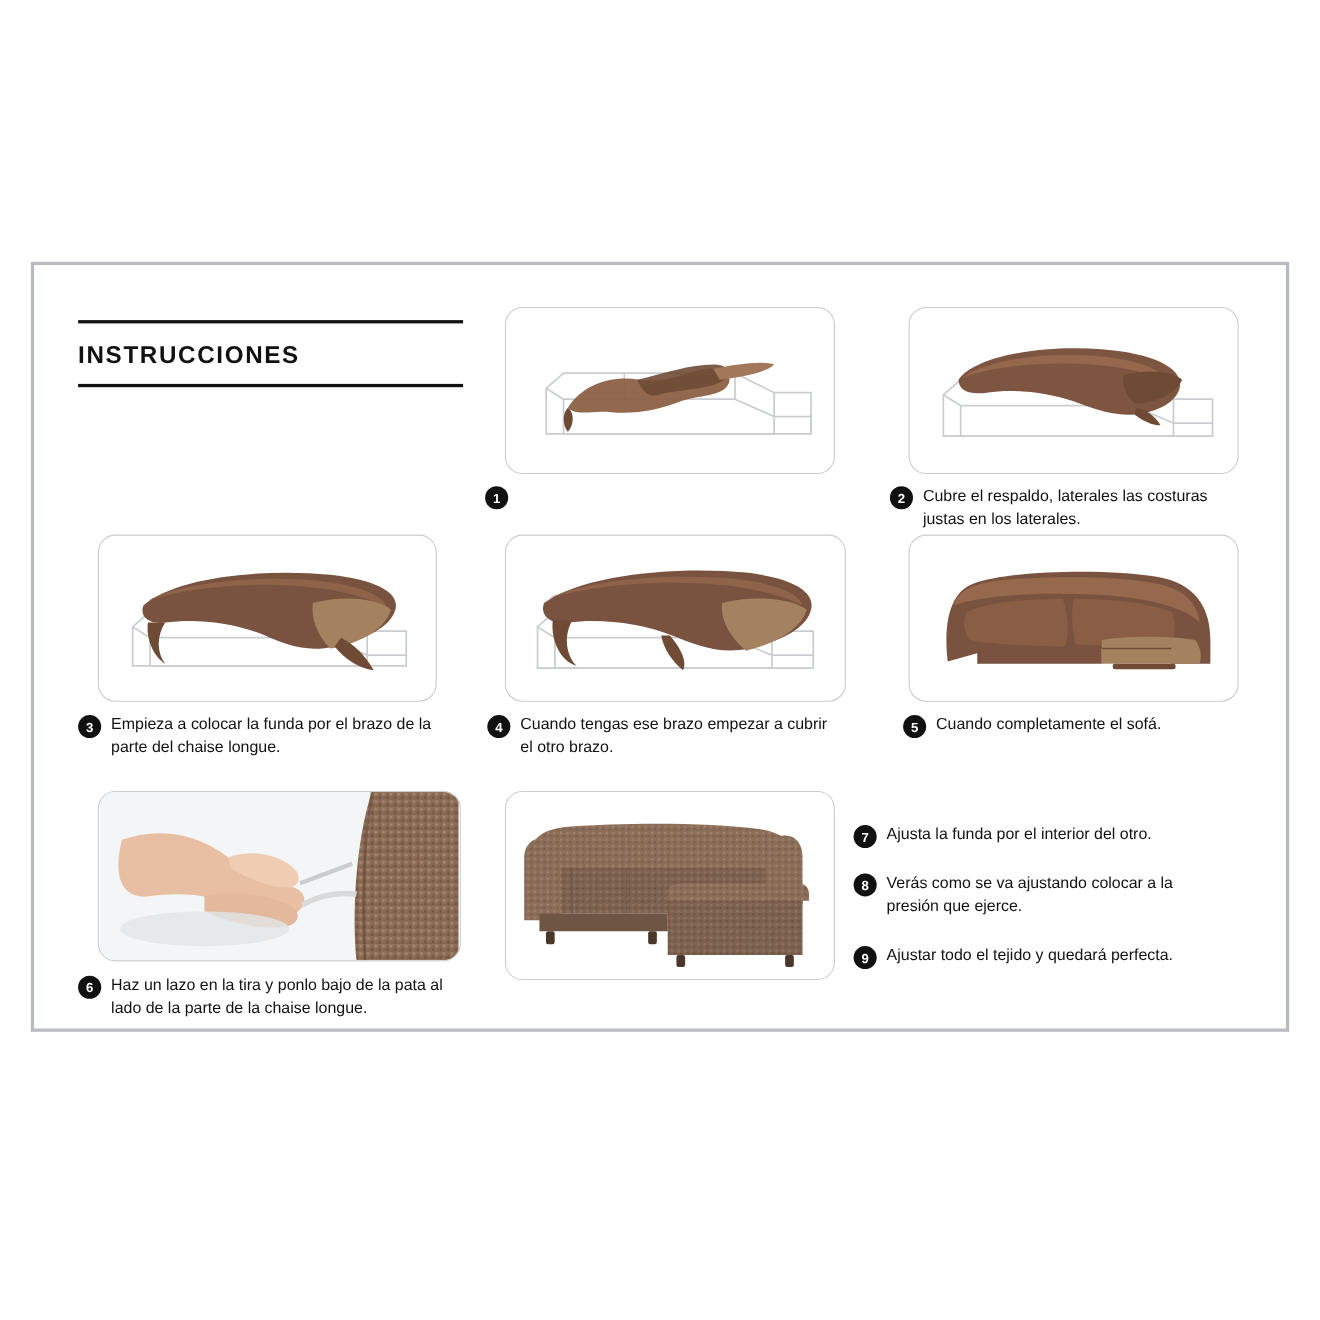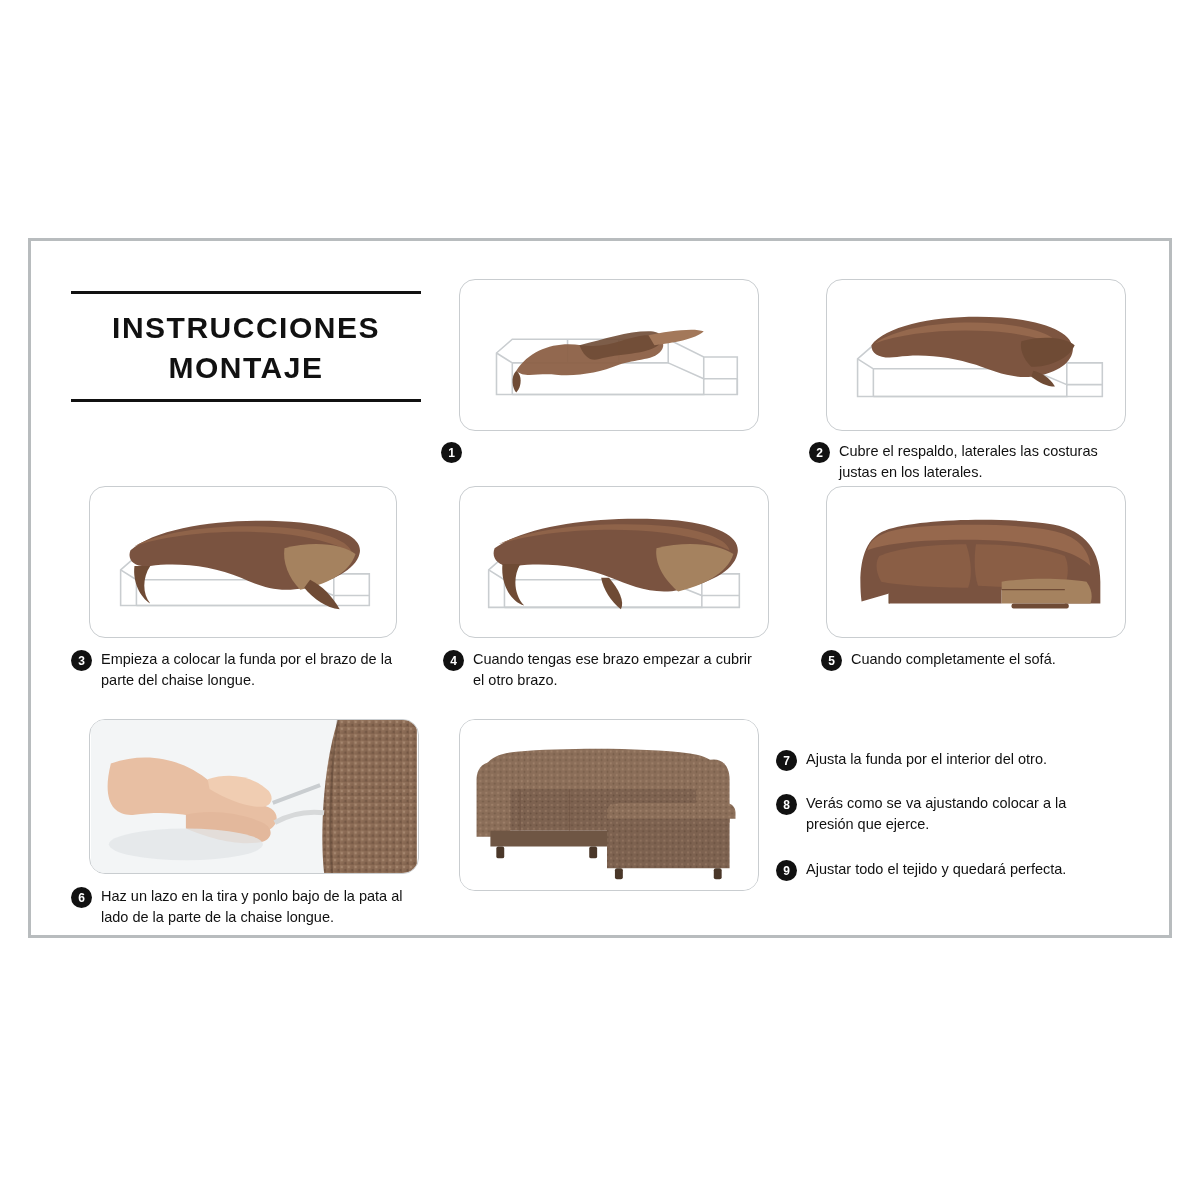--- a/index.html
+++ b/index.html
@@ -31,23 +31,22 @@
     left: 40px;
     top: 50px;
     width: 350px;
   }
   .rule {
     height: 3px;
     background: #111;
     width: 100%;
   }
   #title-text {
-    text-align: center;
     font-weight: bold;
-    font-size: 30px;
+    font-size: 22px;
     letter-spacing: 1.5px;
     line-height: 1.32;
     color: #111;
     padding: 14px 0 12px 0;
   }
   #title-text span { display: block; }
 
   
   .panel {
     position: absolute;
@@ -90,21 +89,20 @@
 </style>
 </head>
 <body>
 
 <div id="sheet">
 
   <div id="title-block">
     <div class="rule"></div>
     <div id="title-text">
       <span>INSTRUCCIONES</span>
-      <span>MONTAJE</span>
     </div>
     <div class="rule"></div>
   </div>
 
   <div class="panel" style="left:428px; top:38px; width:300px; height:152px;">
     <svg class="illus" viewBox="0 0 300 152">
       <g fill="none" stroke="#c9cdd0" stroke-width="1.6">
         <path d="M36 116 L36 74 L52 60 L210 60 L246 78 L280 78 L280 116 Z"></path>
         <path d="M36 74 L52 84 L52 116"></path>
         <path d="M52 84 L210 84 L210 60"></path>

